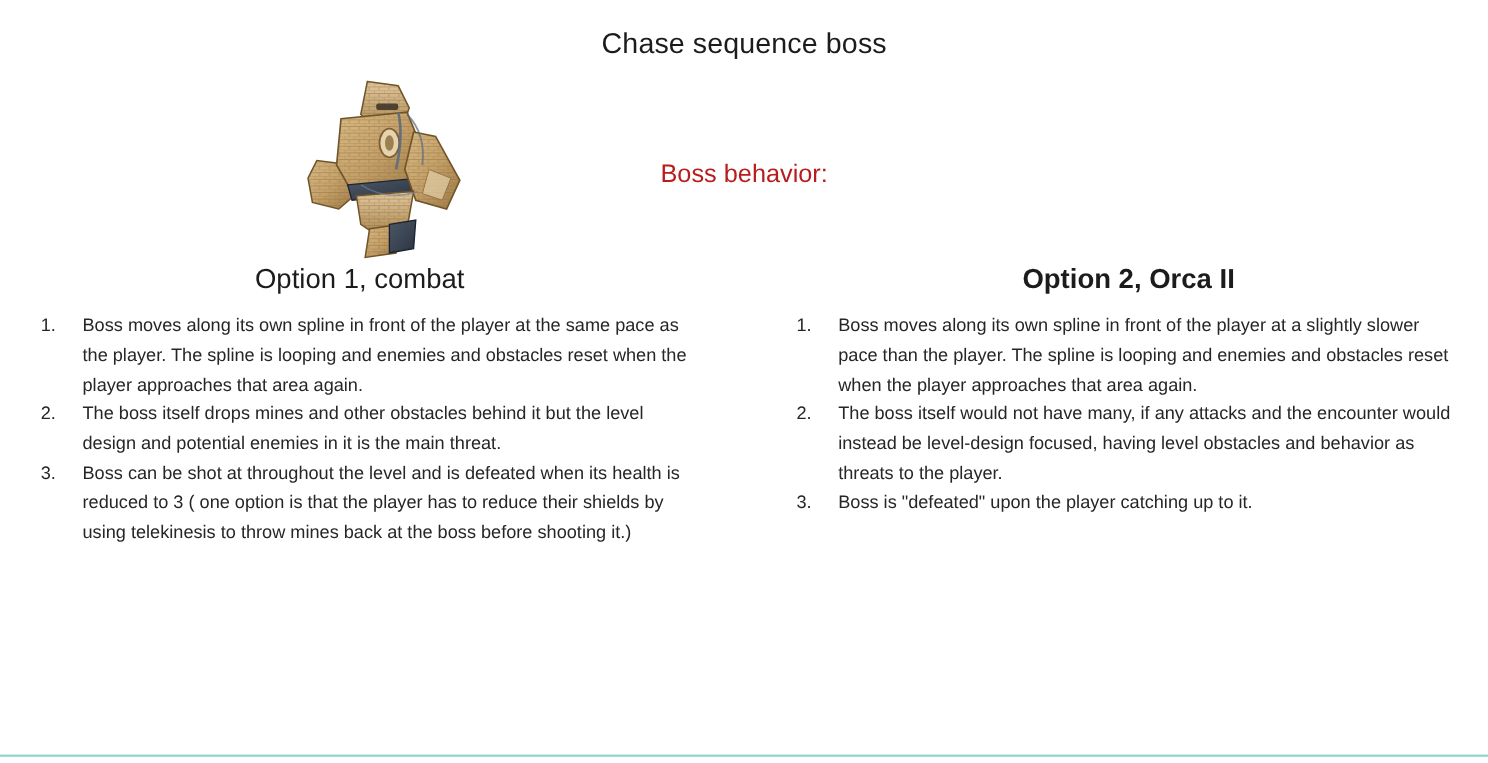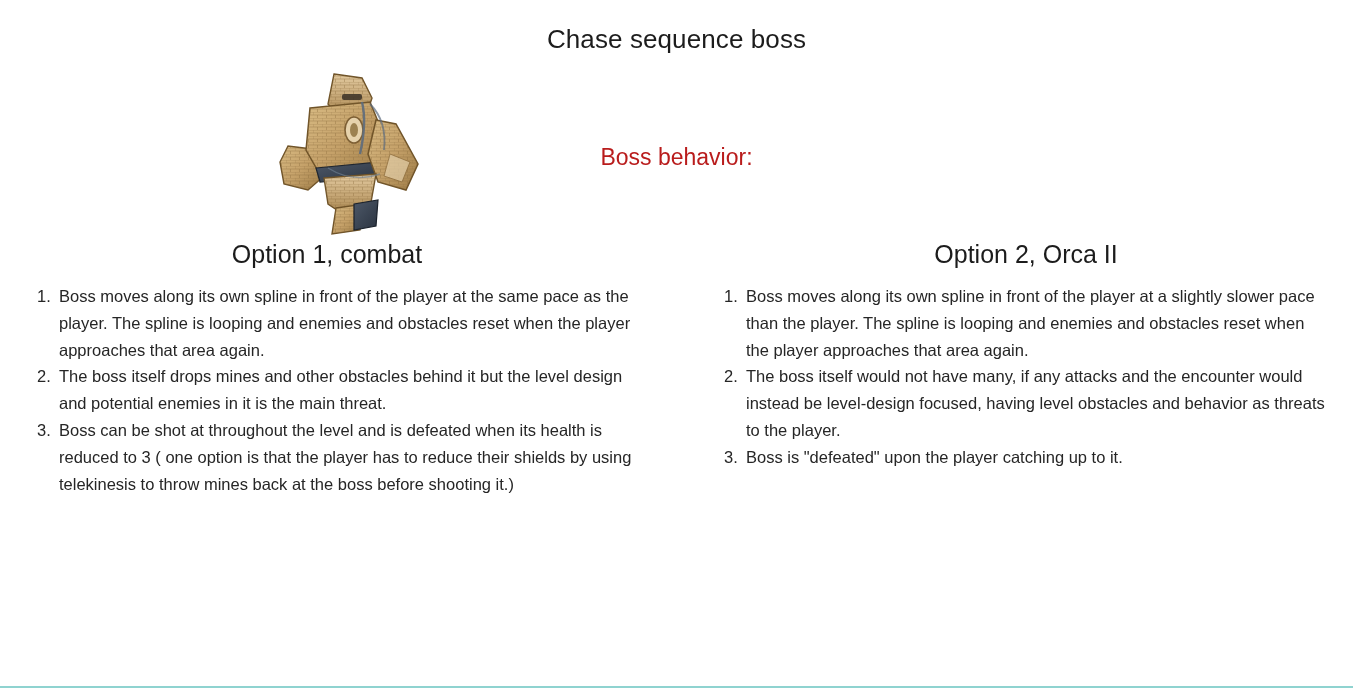--- a/index.html
+++ b/index.html
@@ -66,21 +66,21 @@
     position: absolute;
     top: 240px;
     width: 100%;
     text-align: center;
     font-size: 25px;
     font-weight: 400;
     color: #1c1c1c;
     white-space: nowrap;
   }
   .column.left  .option-heading { left: -16px; }
-  .column.right .option-heading { left: 0; }
+  .column.right .option-heading { left: 0; font-weight: bold; }
 
   .option-list {
     position: absolute;
     top: 283px;
     margin: 0;
     padding: 0;
     list-style: none;
     font-size: 16.5px;
     line-height: 26.8px;
     color: #262626;
@@ -96,20 +96,21 @@
   .option-list li .marker {
     position: absolute;
     left: 0;
     top: 0;
     width: 18px;
     text-align: left;
     color: #262626;
   }
   .option-list li .item-text {
     display: block;
+    margin-left: 16px;
   }
 
   
   .figure-golem {
     position: absolute;
     left: 232px;
     top: 58px;
     width: 178px;
     height: 178px;
   }

